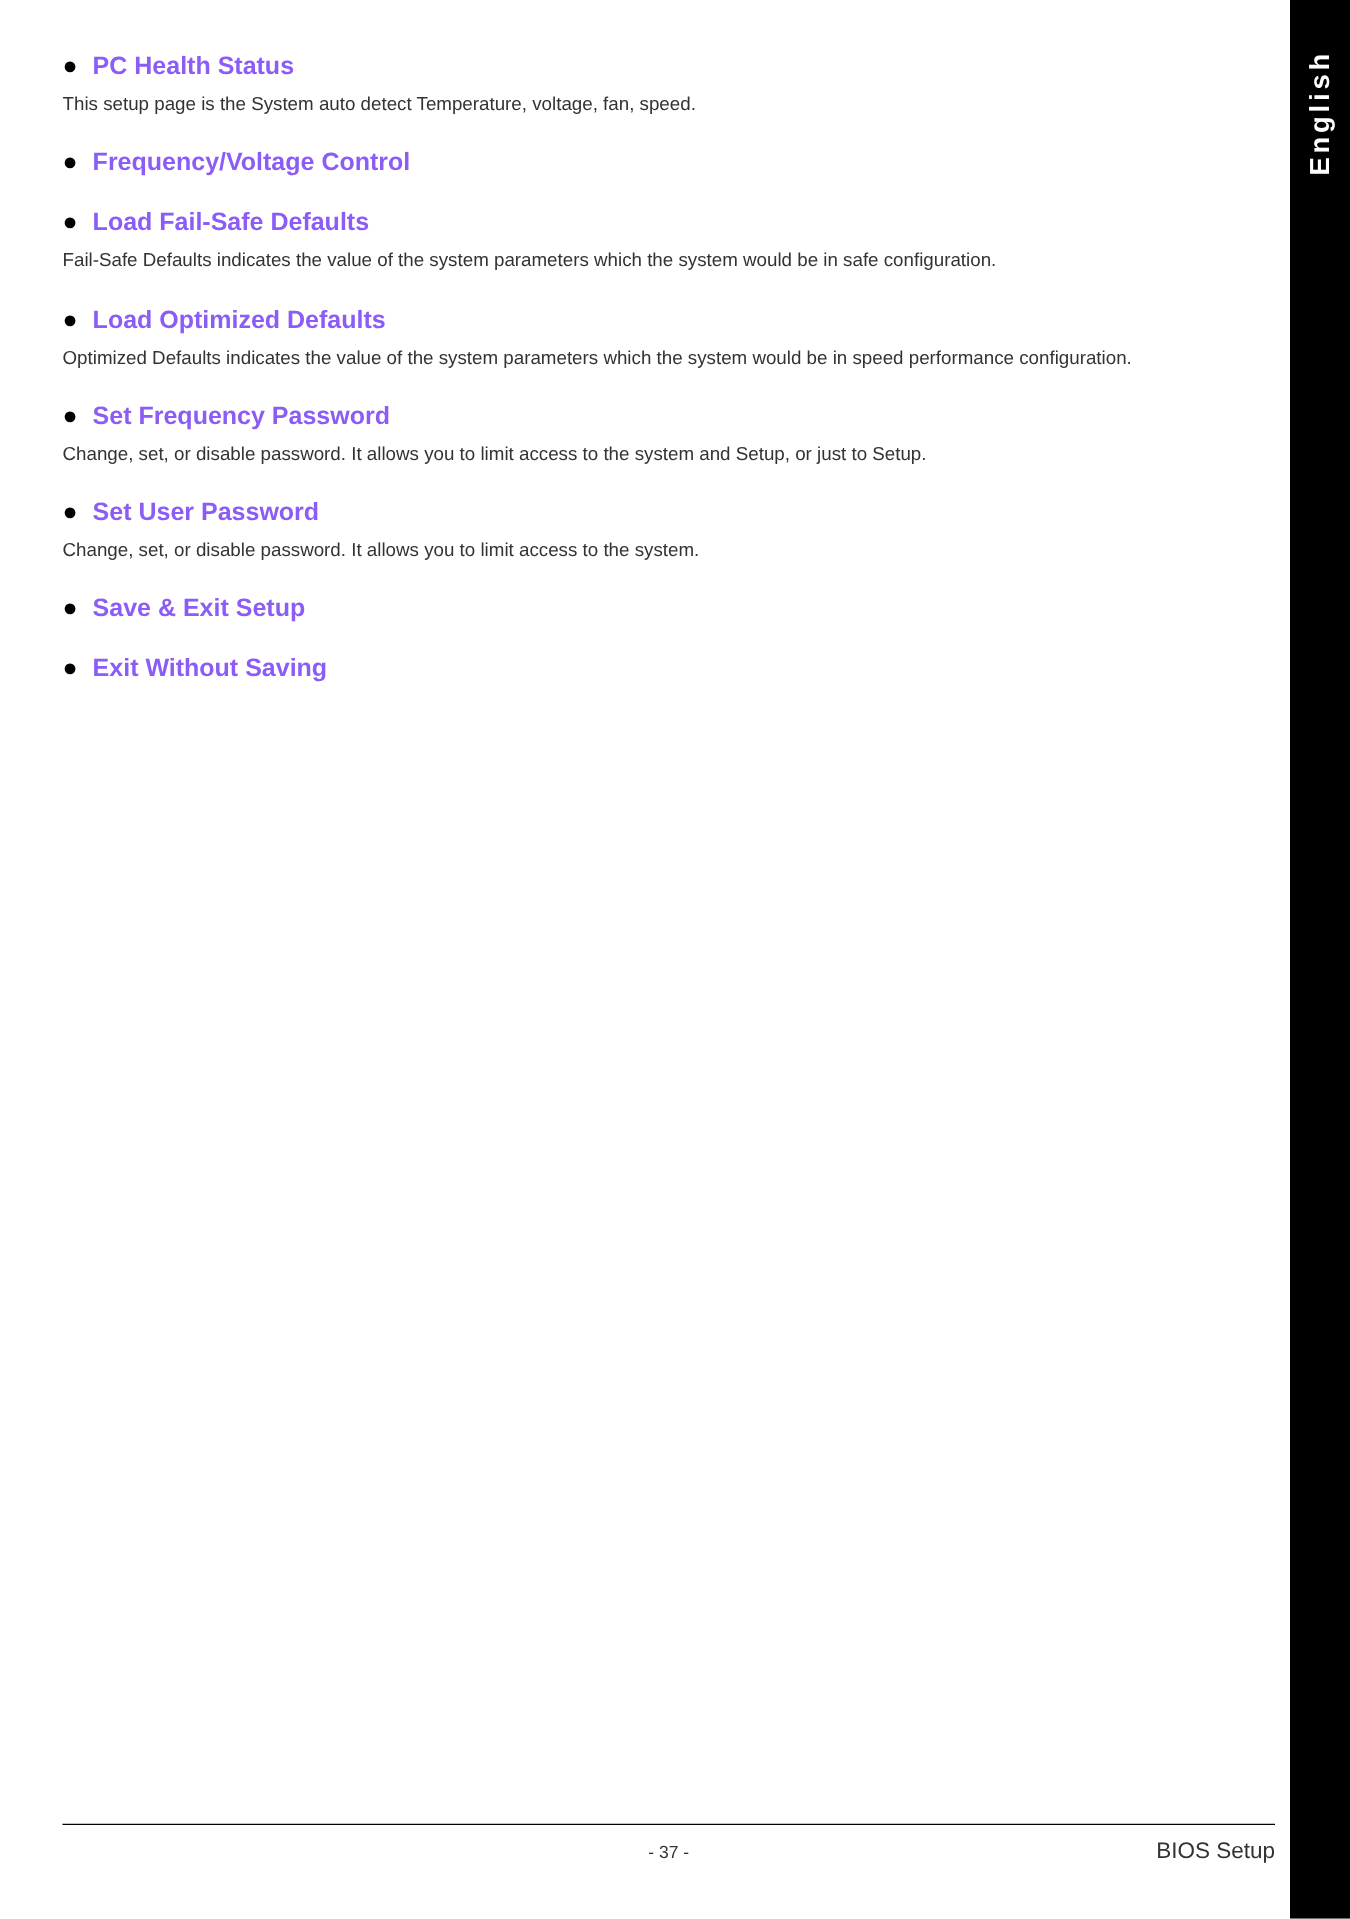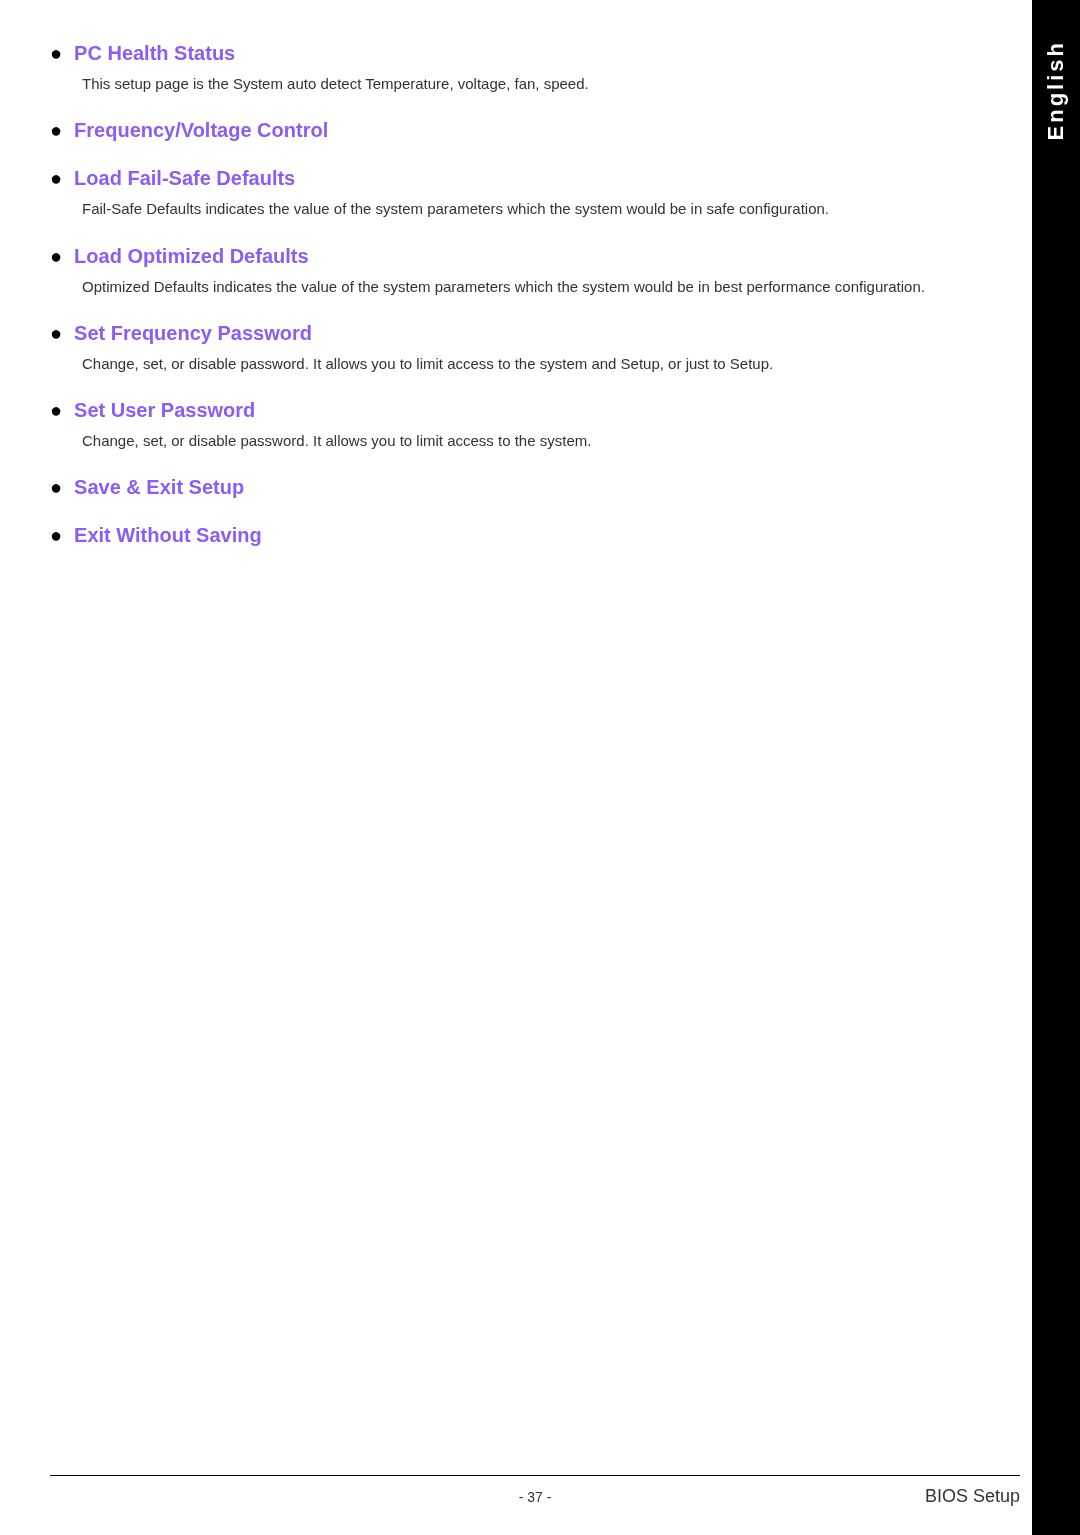--- a/index.html
+++ b/index.html
@@ -76,28 +76,27 @@
       font-size: 20px;
       font-weight: bold;
       color: #8b5cf6;
       line-height: 1.3;
     }
 
     .menu-description {
       font-size: 15px;
       color: #333333;
       line-height: 1.55;
-      margin-left: 32px;
       margin-top: 4px;
     }
 
     
     .page-footer {
       position: absolute;
-      bottom: 28px;
+      bottom: 44px;
       left: 50px;
       right: 60px;
       border-top: 1.5px solid #000000;
       padding-top: 10px;
       display: flex;
       justify-content: center;
       align-items: center;
     }
 
     .footer-left {
@@ -144,21 +143,21 @@
         <span class="bullet">●</span>
         <span class="menu-title">Load Fail-Safe Defaults</span>
       </div>
       <div class="menu-description">Fail-Safe Defaults indicates the value of the system parameters which the system would be in safe configuration.</div>
     </div>
         <div class="menu-section">
       <div class="menu-heading">
         <span class="bullet">●</span>
         <span class="menu-title">Load Optimized Defaults</span>
       </div>
-      <div class="menu-description">Optimized Defaults indicates the value of the system parameters which the system would be in best performance configuration.</div>
+      <div class="menu-description">Optimized Defaults indicates the value of the system parameters which the system would be in speed performance configuration.</div>
     </div>
         <div class="menu-section">
       <div class="menu-heading">
         <span class="bullet">●</span>
         <span class="menu-title">Set Frequency Password</span>
       </div>
       <div class="menu-description">Change, set, or disable password. It allows you to limit access to the system and Setup, or just to Setup.</div>
     </div>
         <div class="menu-section">
       <div class="menu-heading">

